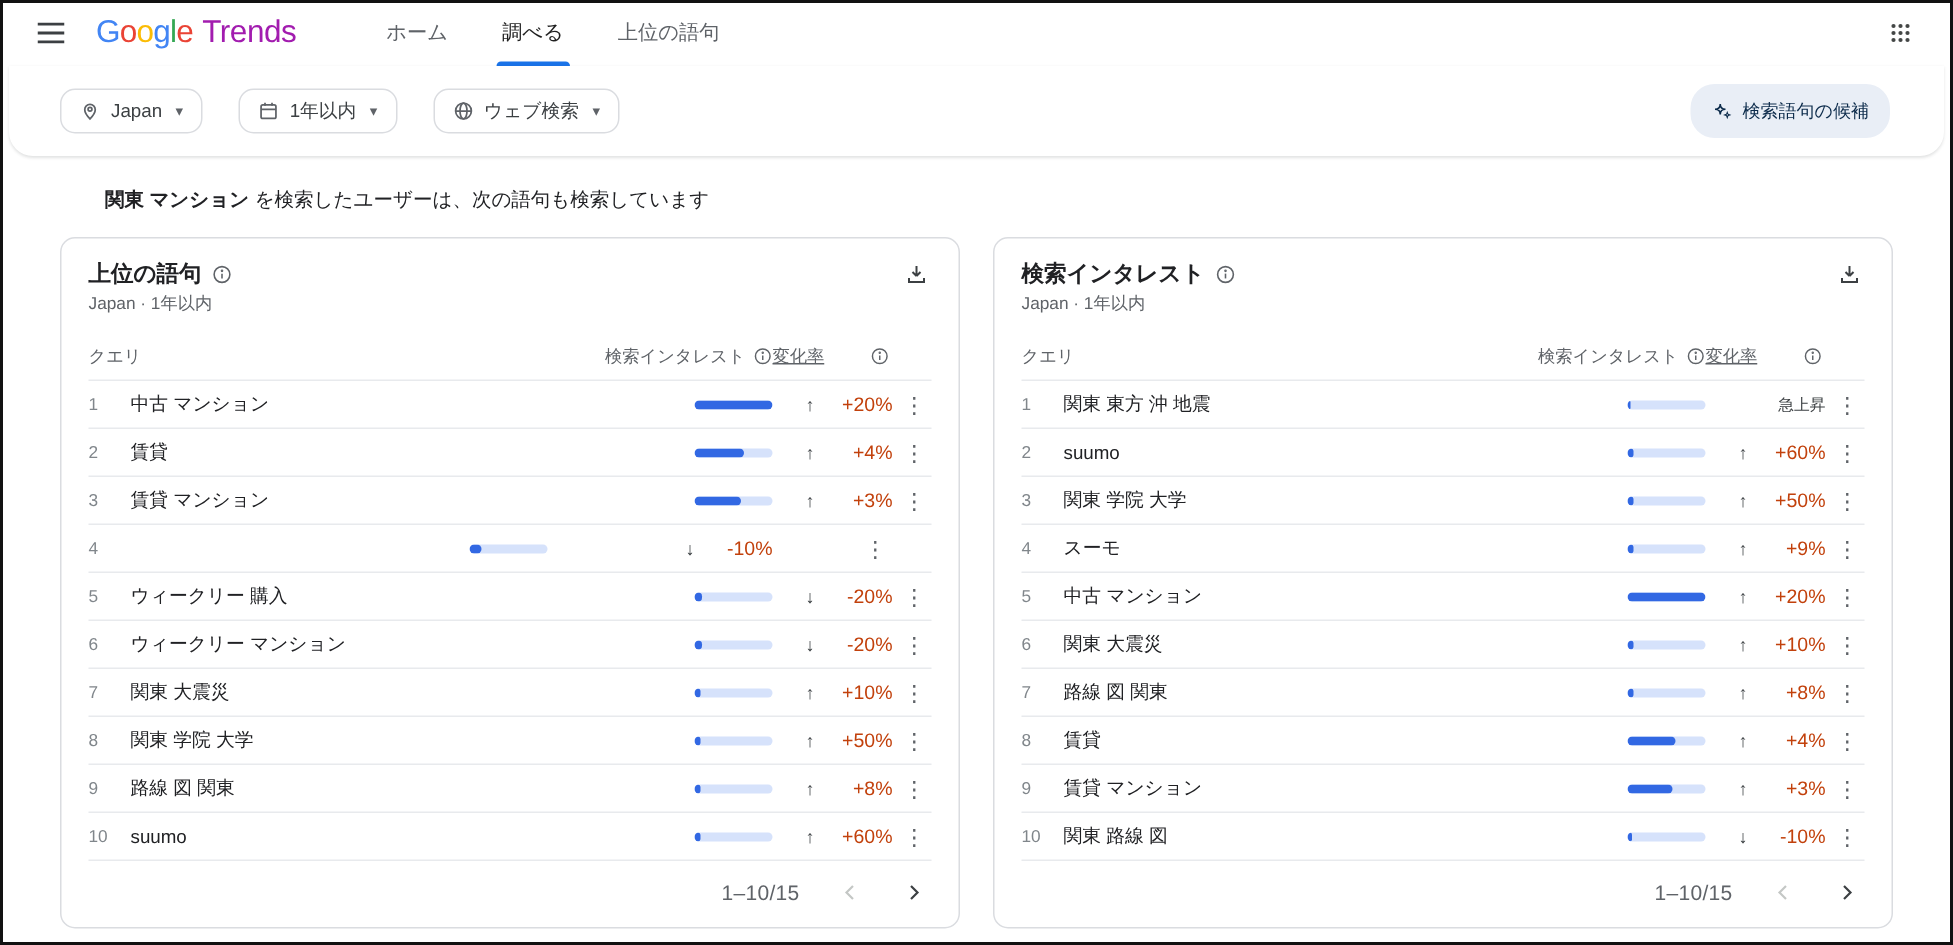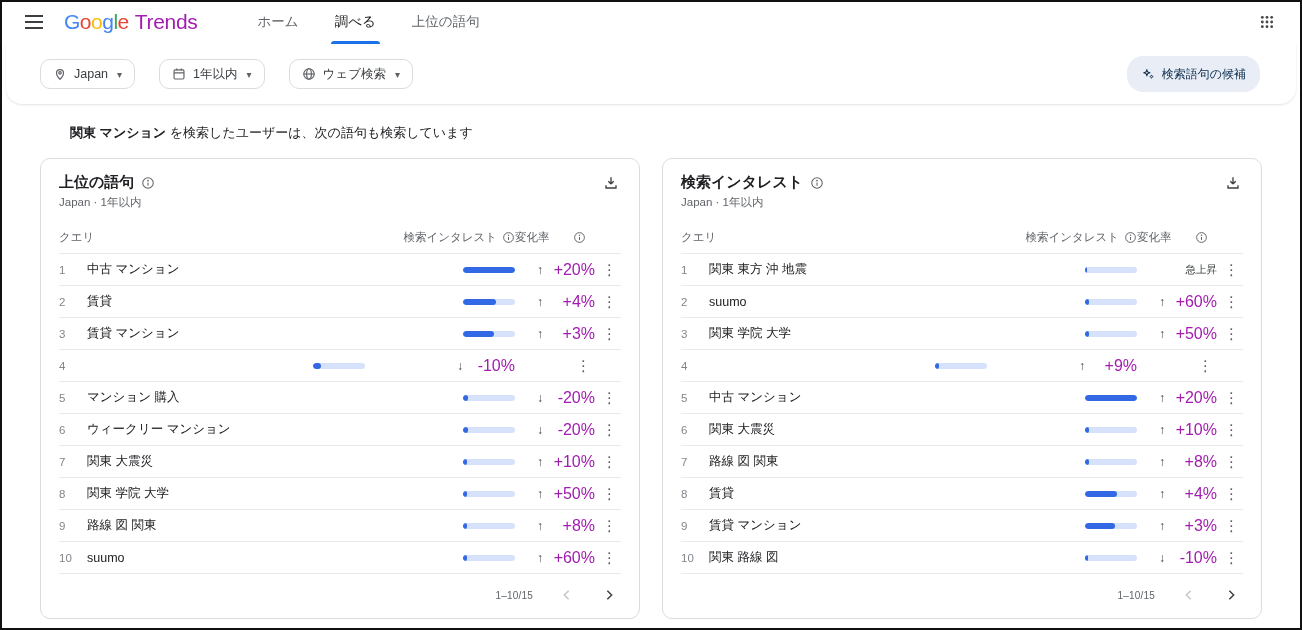--- a/index.html
+++ b/index.html
@@ -44,38 +44,38 @@
   .card-head { display:flex; align-items:flex-start; }
   .card-title-wrap { display:flex; align-items:center; gap:7px; }
   .card-title { font-size:15px; font-weight:700; color:#202124; }
   .dl-btn { margin-left:auto; cursor:pointer; padding:2px; }
   .card-scope { font-size:11.5px; color:#5f6368; margin-top:3px; }
 
   .thead { display:grid; grid-template-columns:28px 1fr 150px 80px 26px; align-items:center;
     height:32px; margin-top:12px; border-bottom:1px solid #e8eaed; font-size:11.5px; color:#5f6368; }
   .thead .col-query { grid-column:1 / 3; }
   .thead .col-interest { display:flex; align-items:center; justify-content:flex-end; gap:5px; }
-  .thead .col-change { display:flex; align-items:center; justify-content:flex-start; gap:23px; padding-right:2px; }
+  .thead .col-change { display:flex; align-items:center; justify-content:space-between; gap:23px; padding-right:2px;text-decoration:underline; }
 
   .trow { display:grid; grid-template-columns:28px 1fr 150px 80px 26px; align-items:center;
     height:32px; border-bottom:1px solid #e8eaed; cursor:pointer; }
   .rank { font-size:11.5px; color:#80868b; }
   .query { font-size:12.5px; font-weight:500; color:#202124; white-space:nowrap; overflow:hidden; }
   .bar-cell { display:flex; justify-content:flex-end; }
   .bar-track { width:52px; height:6px; background:#d6e2fb; border-radius:3px; overflow:hidden; }
   .bar-fill { display:block; height:6px; background:#3268e3; border-radius:3px; }
   .change-cell { display:flex; justify-content:flex-end; }
   .change-inner { width:58px; display:flex; justify-content:space-between; align-items:center; }
   .arrow { font-size:12px; color:#3c4043; }
-  .change-val { font-size:16px; color:#a21caf; }
+  .change-val { font-size:13px; color:#c2410c; }
   .change-val.breakout { font-size:10.5px; color:#3c4043; }
   .kebab { justify-self:end; font-size:15px; color:#5f6368; cursor:pointer; padding:0 4px; }
 
   .card-foot { height:42px; display:flex; align-items:center; justify-content:flex-end; gap:26px; padding-right:4px; }
-  .page-range { font-size:10px; color:#5f6368; letter-spacing:.2px; }
+  .page-range { font-size:14px; color:#5f6368; letter-spacing:.2px; }
   .pager { display:flex; gap:26px; }
   .pg-btn { cursor:pointer; display:flex; align-items:center; }
 
   svg { display:block; }
 </style>
 </head>
 <body>
 
 <div class="frame"></div>
 
@@ -274,21 +274,21 @@
       <span class="change-inner">
         <span class="arrow">↓</span>
         <span class="change-val">-10%</span>
       </span>
     </span>
     <span class="kebab">⋮</span>
   </div>
 
   <div class="trow">
     <span class="rank">5</span>
-    <span class="query">マンション 購入</span>
+    <span class="query">ウィークリー 購入</span>
     <span class="bar-cell">
       <span class="bar-track">
                 <span class="bar-fill" style="width: 10%;"></span>
               </span>
     </span>
     <span class="change-cell">
       <span class="change-inner">
         <span class="arrow">↓</span>
         <span class="change-val">-20%</span>
       </span>
@@ -491,20 +491,21 @@
       <span class="change-inner">
         <span class="arrow">↑</span>
         <span class="change-val">+50%</span>
       </span>
     </span>
     <span class="kebab">⋮</span>
   </div>
 
   <div class="trow">
     <span class="rank">4</span>
+    <span class="query">スーモ</span>
     <span class="bar-cell">
       <span class="bar-track">
                 <span class="bar-fill" style="width: 8%;"></span>
               </span>
     </span>
     <span class="change-cell">
       <span class="change-inner">
         <span class="arrow">↑</span>
         <span class="change-val">+9%</span>
       </span>

